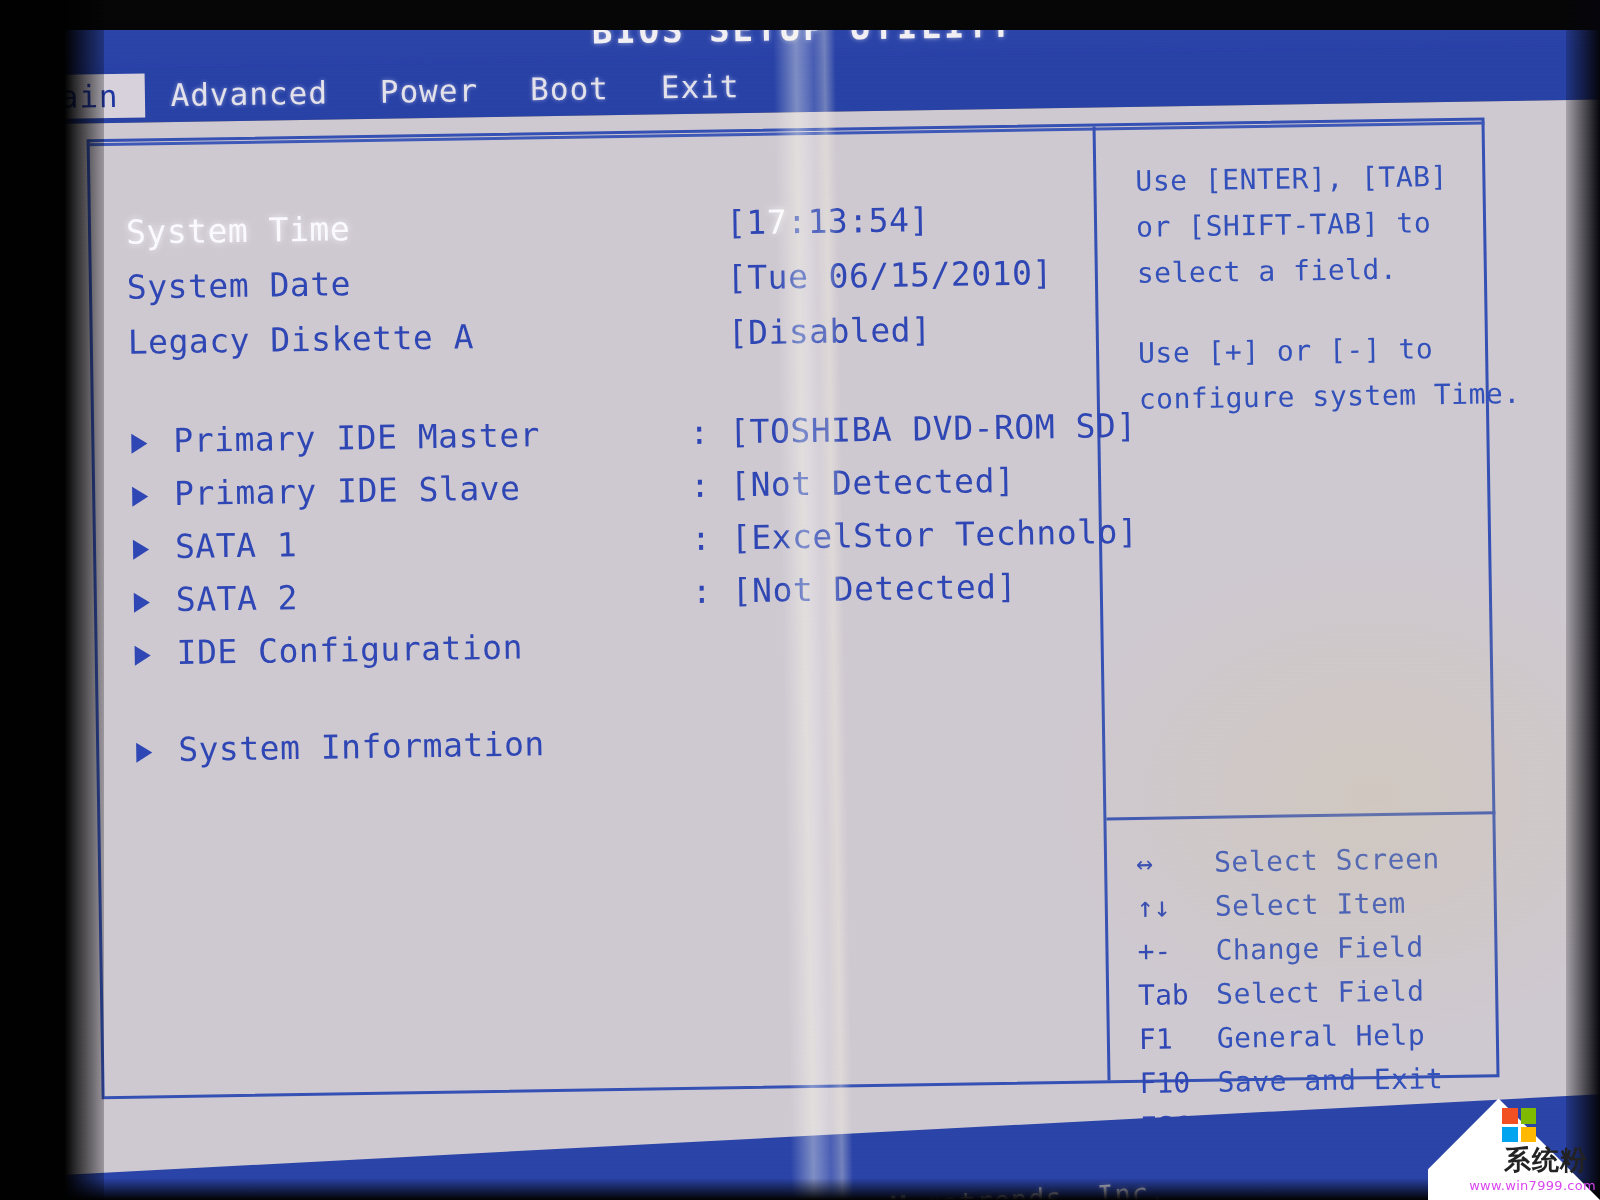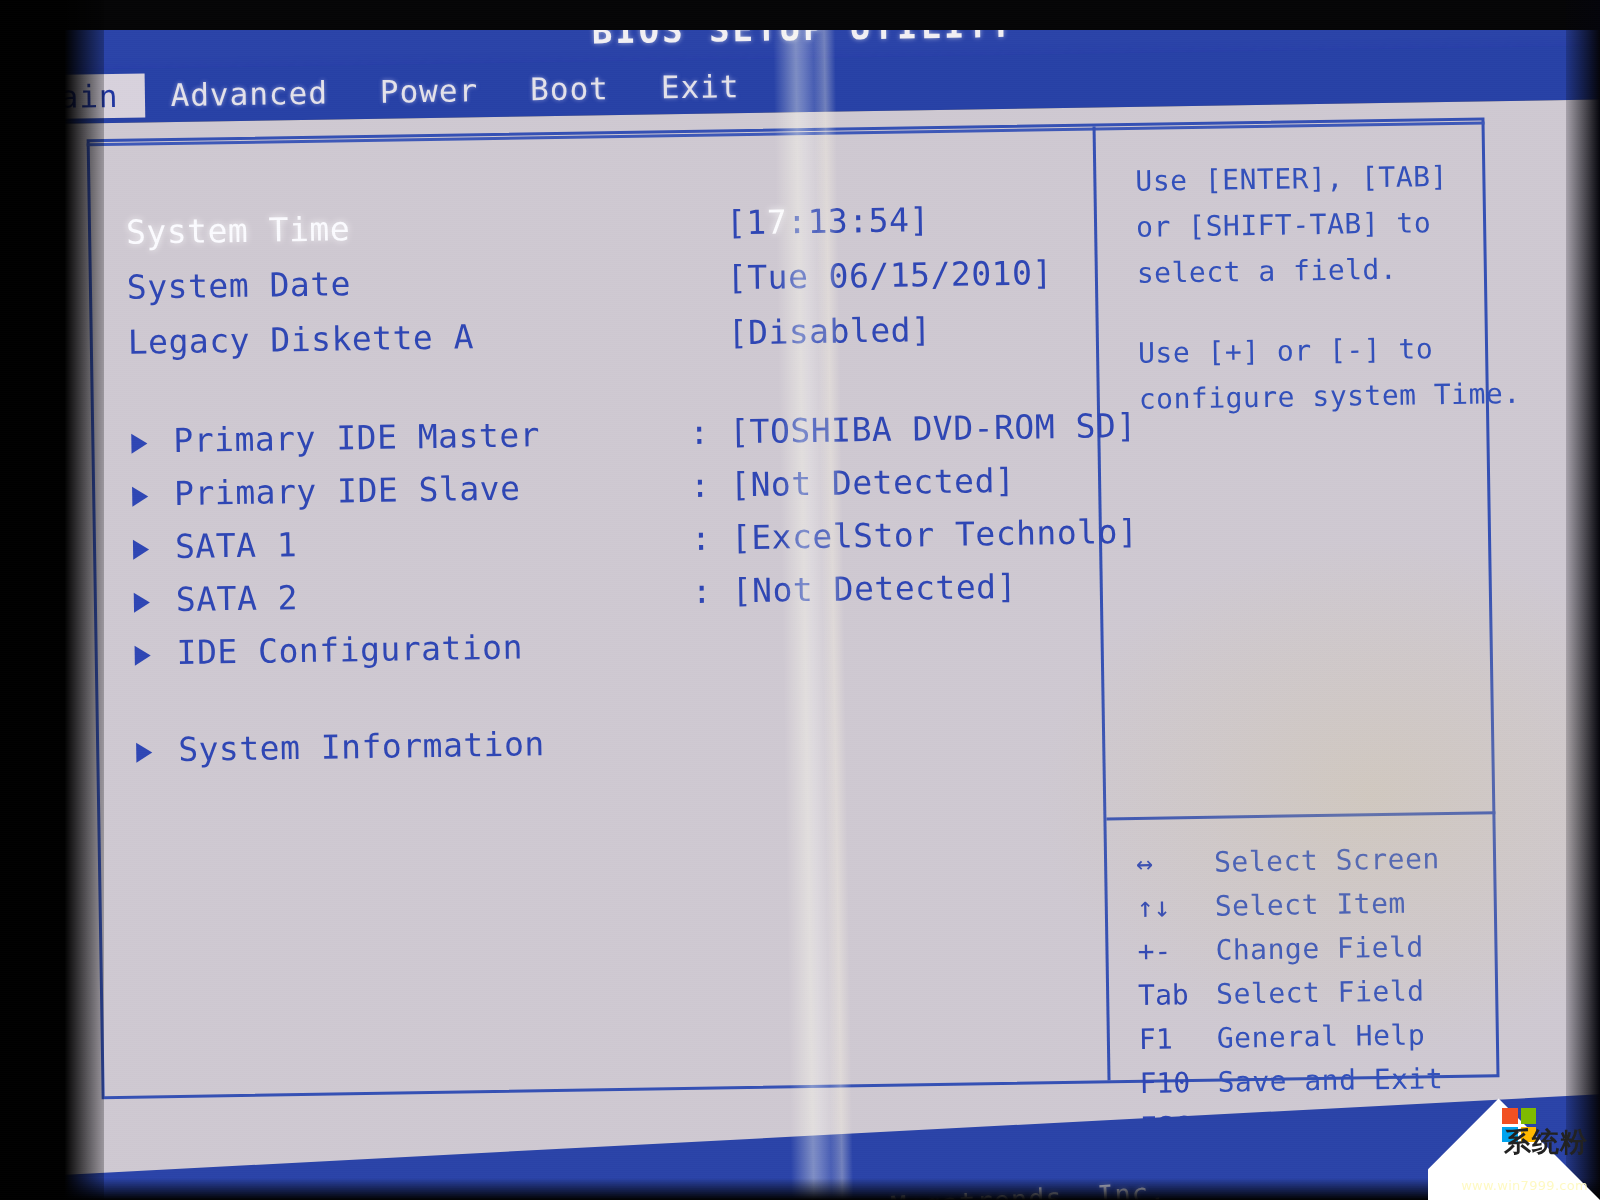--- a/index.html
+++ b/index.html
@@ -142,24 +142,24 @@
   .wm{
     position:absolute;right:0;bottom:0;width:172px;height:112px;overflow:hidden;
   }
   .wm-bg{
     position:absolute;right:-40px;bottom:-40px;width:240px;height:200px;background:#ffffff;
     transform:rotate(-45deg);transform-origin:100% 100%;
   }
   .wm-logo{position:absolute;right:64px;bottom:58px;width:34px;height:34px;
     display:grid;grid-template-columns:1fr 1fr;grid-template-rows:1fr 1fr;gap:3px;}
   .wm-logo i{display:block;}
-  .wm-cn{position:absolute;right:12px;bottom:44px;font-family:"DejaVu Sans","Liberation Sans",sans-serif;
+  .wm-cn{position:absolute;right:12px;bottom:26px;font-family:"DejaVu Sans","Liberation Sans",sans-serif;
     font-size:27px;font-weight:bold;color:#222;letter-spacing:1px;line-height:28px;}
-  .wm-url{position:absolute;right:12px;bottom:7px;font-family:"DejaVu Sans","Liberation Sans",sans-serif;
-    font-size:13px;color:#fef9c3;letter-spacing:.3px;text-align:right;}
+  .wm-url{position:absolute;right:4px;bottom:7px;font-family:"DejaVu Sans","Liberation Sans",sans-serif;
+    font-size:13px;color:#d946ef;letter-spacing:.3px;text-align:right;}
 </style>
 </head>
 <body>
 
 <div id="scene">
   <div id="screen">
 
     <div class="blacktop"></div>
 
     <div class="titleband"></div>

